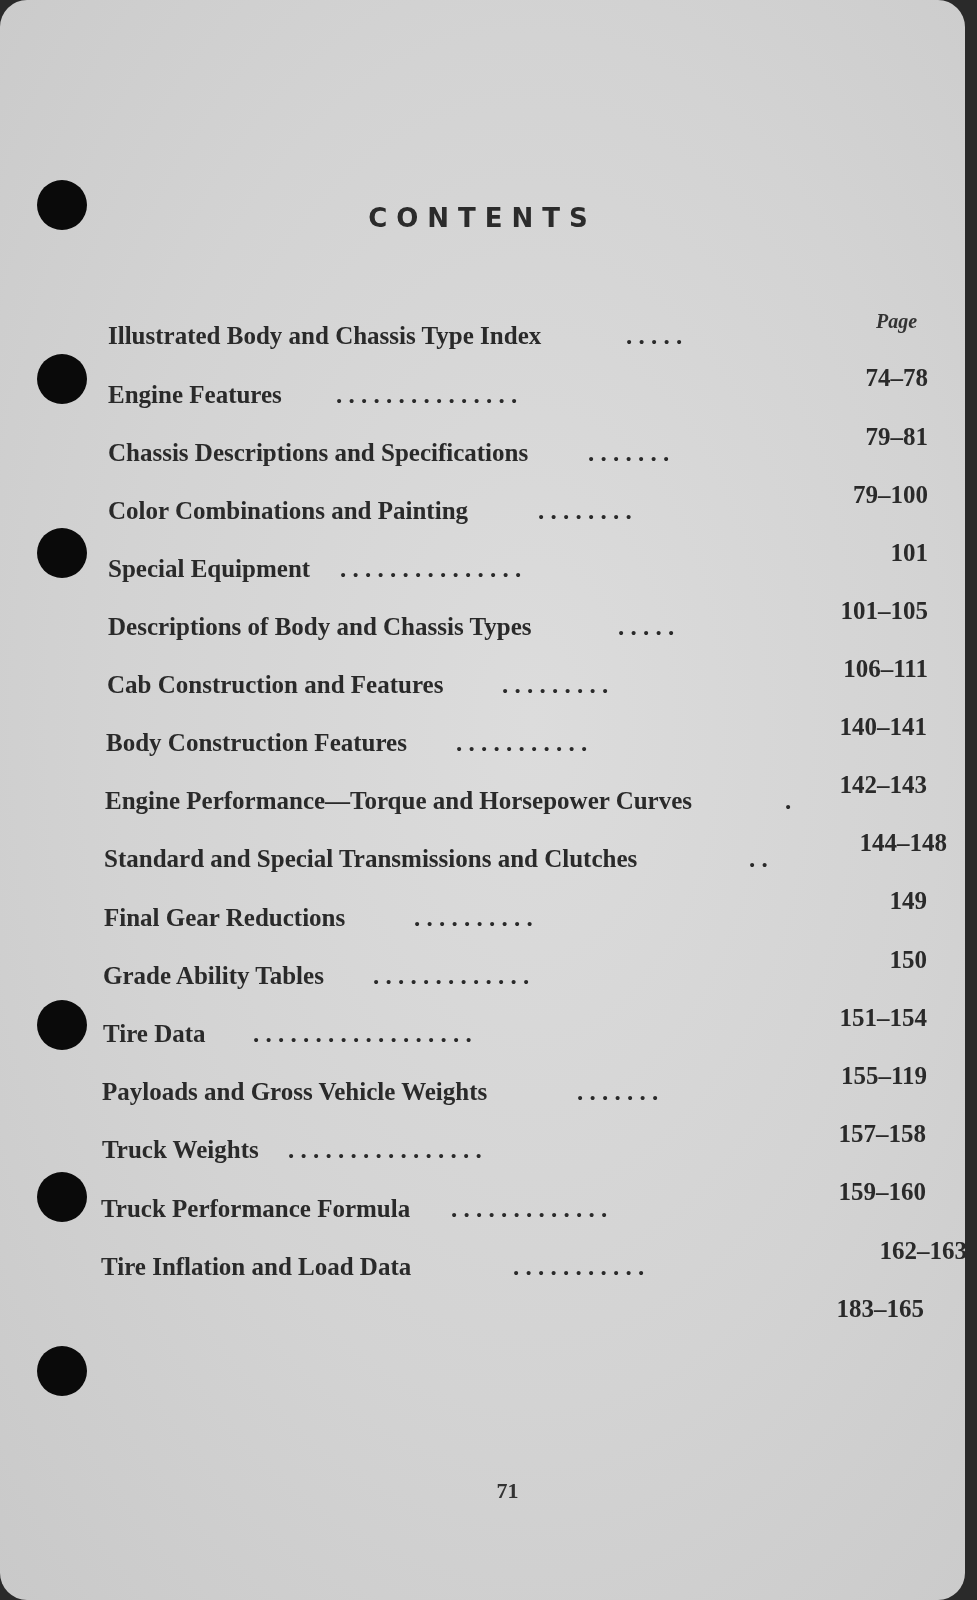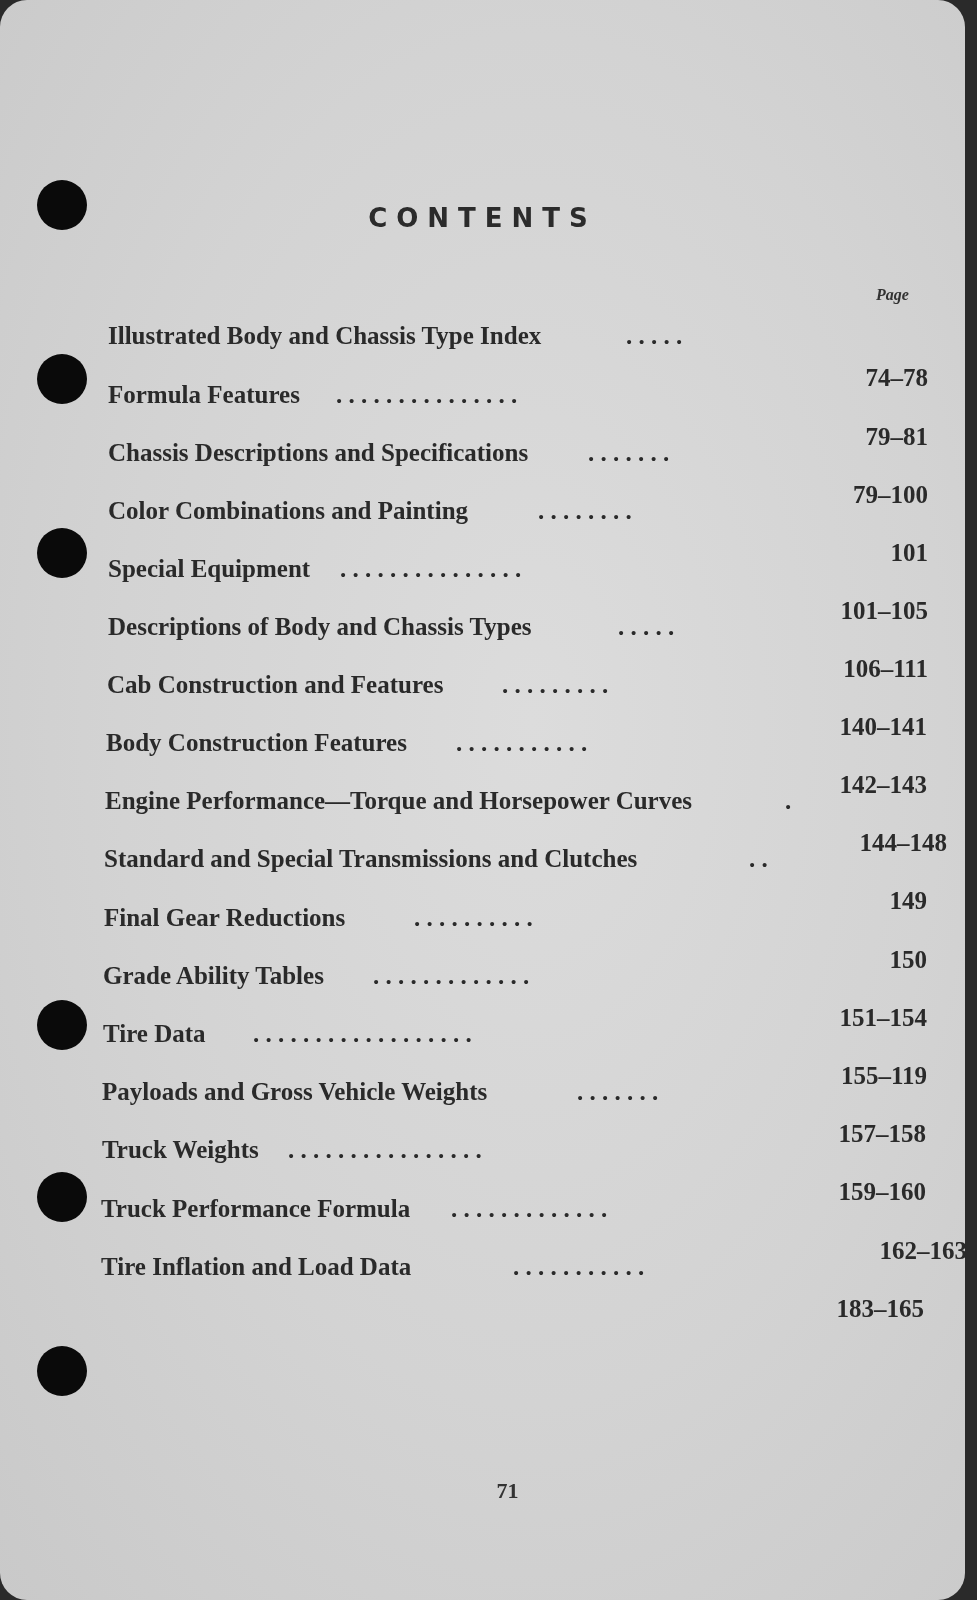--- a/index.html
+++ b/index.html
@@ -10,23 +10,23 @@
       border-top-right-radius: 60px;
       border-radius: 27px;
     }
     .hole { position:absolute; width:50px; height:50px; border-radius:50%; background:#0a0a0a; }
     .title {
       position:absolute; left:0; width:965px; top:203px; text-align:center;
       font-family:"DejaVu Sans", sans-serif; font-weight:bold; font-size:26px;
       letter-spacing:9px; color:#2b2b2b;
     }
     .page-hdr {
-      position:absolute; left:876px; top:286px;
+      position:absolute; left:876px; top:310px;
       font-family:"Liberation Serif", serif; font-style:italic; font-weight:bold;
-      font-size:16px; color:#333;
+      font-size:20px; color:#333;
     }
     .toc { position:absolute; left:0; top:0; }
     .row { position:absolute; height:40px; font-family:"Liberation Serif", serif; font-weight:bold; font-size:25px; color:#2a2a2a; white-space:nowrap; }
     .row .label { position:absolute; left:0; top:0; }
     .row .dots { position:absolute; top:0; letter-spacing:0; }
     .row .pg { position:absolute; top:0; text-align:right;margin-top:42px; }
     .pagenum {
       position:absolute; left:0; width:1015px; top:1478px; text-align:center;
       font-family:"Liberation Serif", serif; font-weight:bold; font-size:22px; color:#333;
     }
@@ -45,21 +45,21 @@
   <div class="title">CONTENTS</div>
   <div class="page-hdr">Page</div>
 
   <div class="toc">
     <div class="row" style="left:108px;top:322px;">
       <span class="label">Illustrated Body and Chassis Type Index</span>
       <span class="dots" style="left:518px;">. . . . .</span>
       <span class="pg" style="left:720px;width:100px;">74–78</span>
     </div>
     <div class="row" style="left:108px;top:381px;">
-      <span class="label">Formula Features</span>
+      <span class="label">Engine Features</span>
       <span class="dots" style="left:228px;">. . . . . . . . . . . . . . .</span>
       <span class="pg" style="left:720px;width:100px;">79–81</span>
     </div>
     <div class="row" style="left:108px;top:439px;">
       <span class="label">Chassis Descriptions and Specifications</span>
       <span class="dots" style="left:480px;">. . . . . . .</span>
       <span class="pg" style="left:720px;width:100px;">79–100</span>
     </div>
     <div class="row" style="left:108px;top:497px;">
       <span class="label">Color Combinations and Painting</span>

